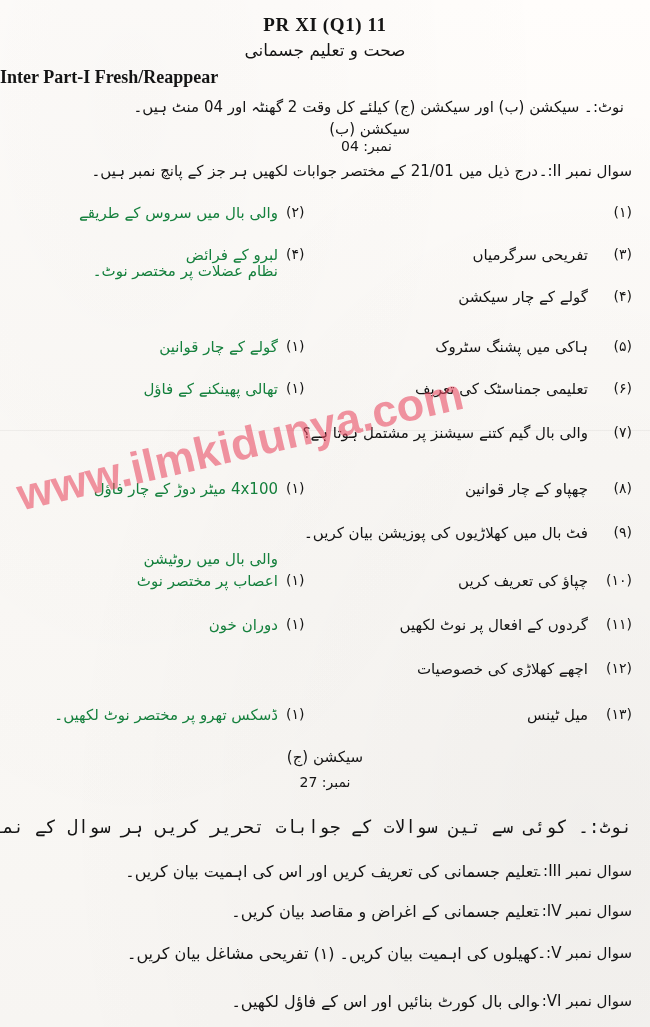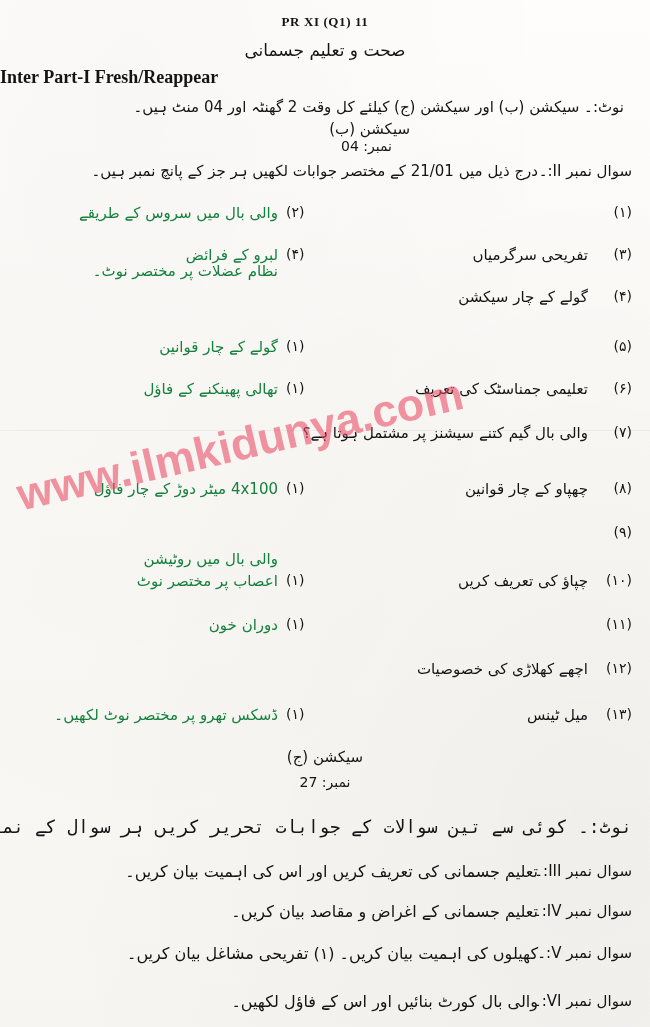--- a/index.html
+++ b/index.html
@@ -47,21 +47,21 @@
     color: #141414;
   }
   .eng {
     font-family: "Liberation Serif", serif;
     color: #141414;
   }
   #title-code {
     top: 14px;
     left: 0; right: 0;
     text-align: center;
-    font-size: 13px;
+    font-size: 19px;
     font-weight: bold;
     letter-spacing: 0.6px;
   }
   #title-subject {
     top: 40px;
     left: 0; right: 0;
     text-align: center;
     font-size: 17px;
   }
   #title-part {
@@ -194,20 +194,21 @@
     <span class="q-b">لبرو کے فرائض</span>
   </div>
   <div class="row" style="top:288px;">
     <span class="q-num">(۴)</span>
     <span class="q-a">گولے کے چار سیکشن</span>
     <span class="q-b-num"></span>
     <span class="q-b" style="top:-26px;">نظام عضلات پر مختصر نوٹ۔</span>
   </div>
   <div class="row" style="top:338px;">
     <span class="q-num">(۵)</span>
+    <span class="q-a">ہاکی میں پشنگ سٹروک</span>
     <span class="q-b-num">(۱)</span>
     <span class="q-b">گولے کے چار قوانین</span>
   </div>
   <div class="row" style="top:380px;">
     <span class="q-num">(۶)</span>
     <span class="q-a">تعلیمی جمناسٹک کی تعریف</span>
     <span class="q-b-num">(۱)</span>
     <span class="q-b">تھالی پھینکنے کے فاؤل</span>
   </div>
   <div class="row" style="top:424px;">
@@ -217,31 +218,33 @@
     <span class="q-b"></span>
   </div>
   <div class="row" style="top:480px;">
     <span class="q-num">(۸)</span>
     <span class="q-a">چھپاو کے چار قوانین</span>
     <span class="q-b-num">(۱)</span>
     <span class="q-b">4x100 میٹر دوڑ کے چار فاؤل</span>
   </div>
   <div class="row" style="top:524px;">
     <span class="q-num">(۹)</span>
+    <span class="q-a">فٹ بال میں کھلاڑیوں کی پوزیشن بیان کریں۔</span>
     <span class="q-b-num"></span>
     <span class="q-b" style="top:26px;">والی بال میں روٹیشن</span>
   </div>
   <div class="row" style="top:572px;">
     <span class="q-num">(۱۰)</span>
     <span class="q-a">چپاؤ کی تعریف کریں</span>
     <span class="q-b-num">(۱)</span>
     <span class="q-b">اعصاب پر مختصر نوٹ</span>
   </div>
   <div class="row" style="top:616px;">
     <span class="q-num">(۱۱)</span>
+    <span class="q-a">گردوں کے افعال پر نوٹ لکھیں</span>
     <span class="q-b-num">(۱)</span>
     <span class="q-b">دوران خون</span>
   </div>
   <div class="row" style="top:660px;">
     <span class="q-num">(۱۲)</span>
     <span class="q-a">اچھے کھلاڑی کی خصوصیات</span>
     <span class="q-b-num"></span>
     <span class="q-b"></span>
   </div>
   <div class="row" style="top:706px;">

